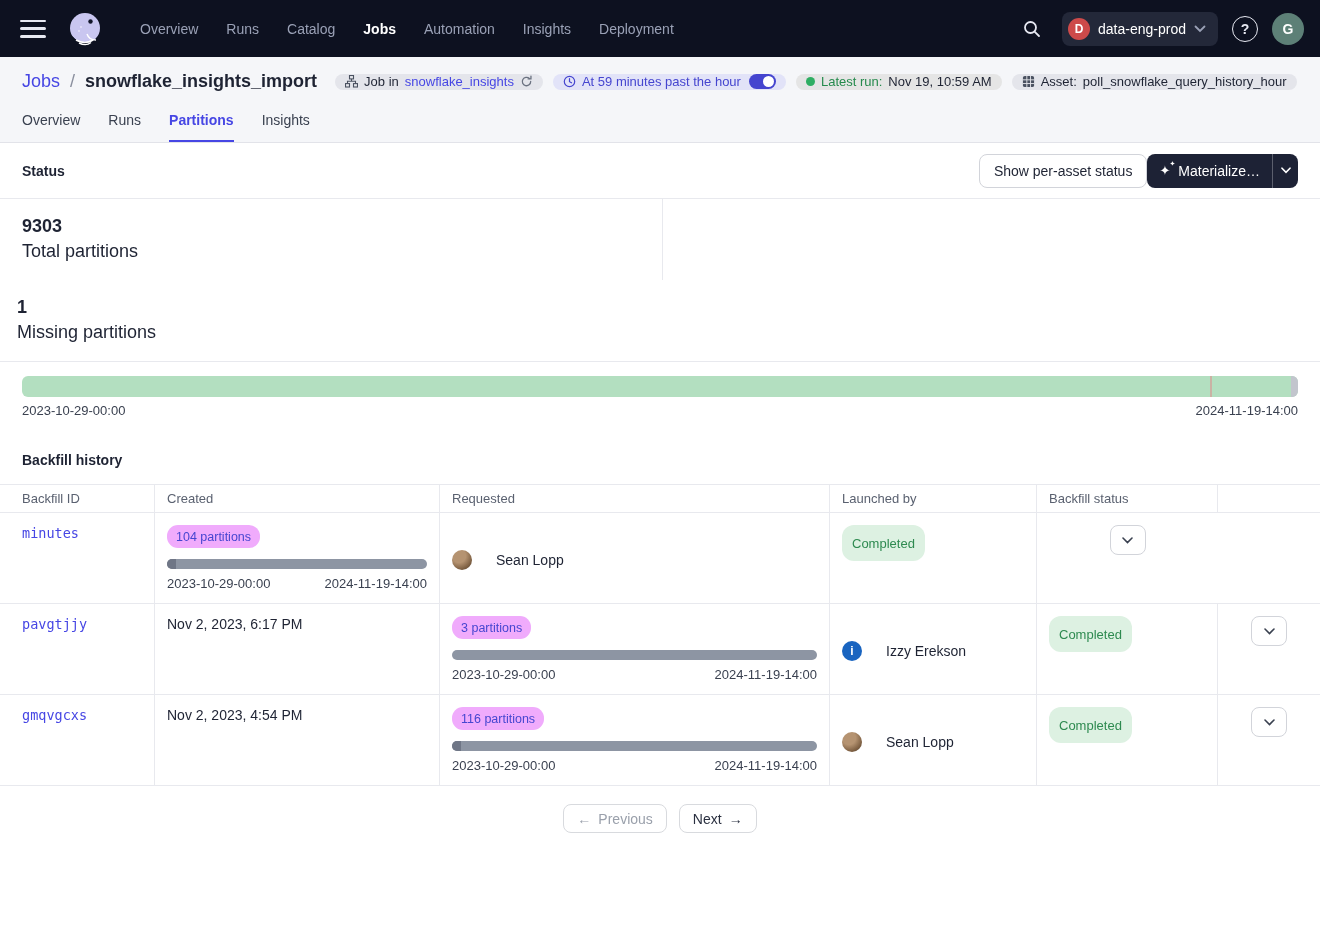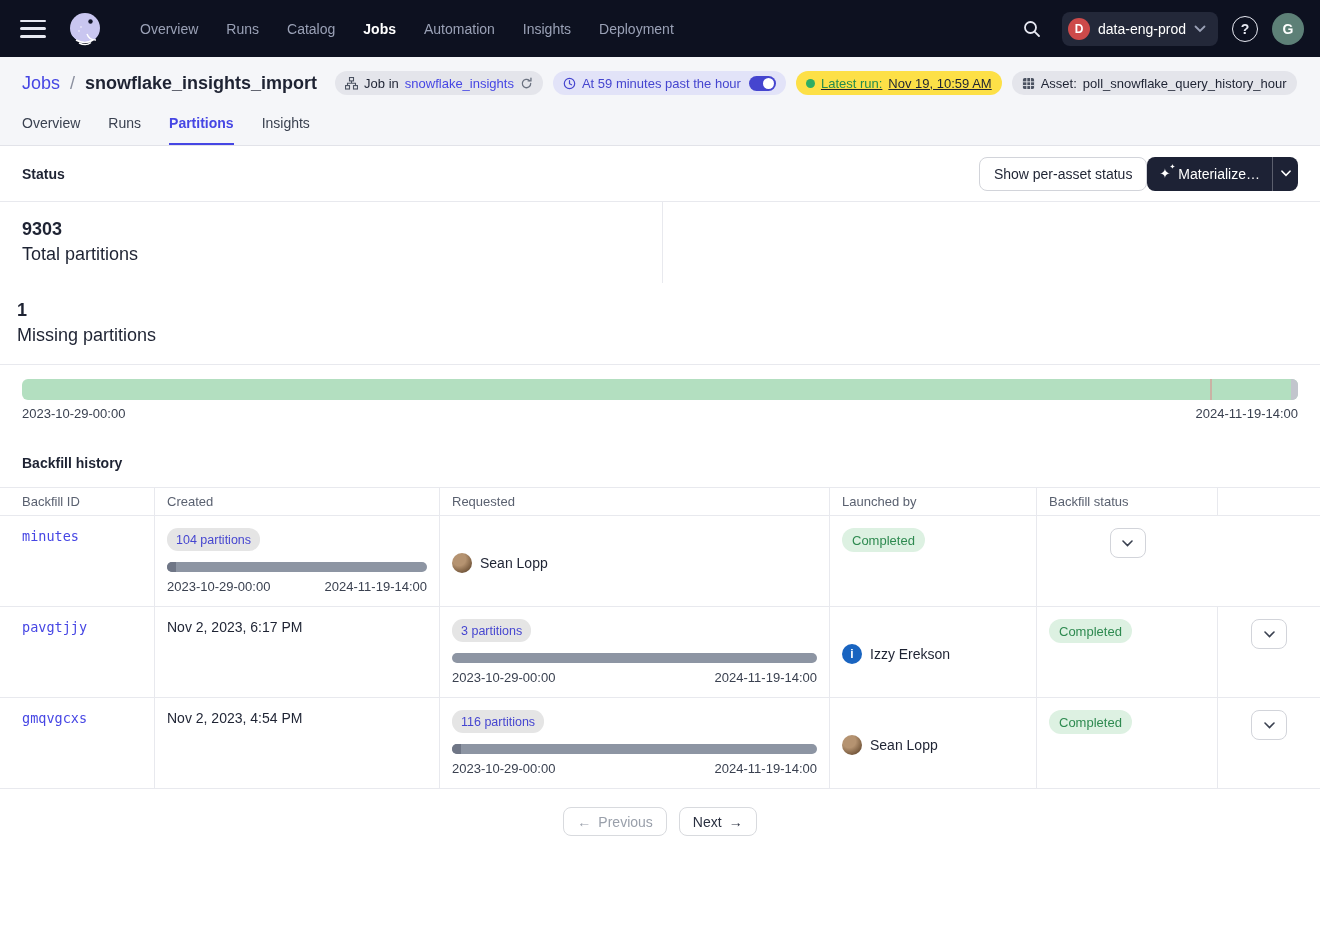--- a/index.html
+++ b/index.html
@@ -35,25 +35,25 @@
   .avatar-g { width:32px; height:32px; border-radius:50%; background:#5d8077; color:#fff;
     font-size:14px; font-weight:600; display:flex; align-items:center; justify-content:center; cursor:pointer; }
 
   
   .header-band { background:#f5f6f9; border-bottom:1px solid #e2e3e9; }
   .breadcrumb-row { display:flex; align-items:center; padding:14px 22px 8px 22px; gap:10px; }
   .crumb-root { color:#4646e4; font-size:18px; cursor:pointer; text-decoration:none; }
   .crumb-sep { color:#8a8f9e; font-size:18px; }
   .crumb-current { color:#1e2333; font-size:18px; font-weight:600; }
   .badges { display:flex; align-items:center; gap:10px; margin-left:8px; }
-  .pill { display:inline-flex; align-items:center; gap:6px; height:24px; padding:0 10px;
+  .pill { display:inline-flex; align-items:center; gap:6px; height:16px; padding:0 10px;
     border-radius:12px; font-size:13px; white-space:nowrap; }
   .pill-gray { background:#e4e5eb; color:#1e2333; }
   .pill-lavender { background:#e2e3f8; color:#4545cf; }
-  .pill-green { background:#fde047; color:#1e2333;text-decoration:underline; }
+  .pill-green { background:#e5e5e5; color:#1e2333; }
   .pill a, .link { color:#4646e4; text-decoration:none; cursor:pointer; }
   .green-dot { width:9px; height:9px; border-radius:50%; background:#2fae63; }
   .latest-prefix { color:#258a4d; }
   .toggle { width:27px; height:15px; border-radius:8px; background:#4545cf; position:relative; cursor:pointer; margin-left:2px; }
   .toggle::after { content:""; position:absolute; right:2px; top:2px; width:11px; height:11px;
     border-radius:50%; background:#fff; }
   .tabs-row { display:flex; gap:28px; padding:12px 22px 0 22px; }
   .tab { font-size:14px; color:#3a4150; padding-bottom:12px; cursor:pointer; border-bottom:2px solid transparent; }
   .tab.active { color:#4646e4; font-weight:600; border-bottom-color:#4646e4; }
 
@@ -95,31 +95,31 @@
   .bf-header > div:first-child { padding-left:22px; }
   .bf-header > div:last-child { border-right:none; }
   .bf-row { border-bottom:1px solid #e8e9ee; }
   .bf-row > div { padding:12px; border-right:1px solid #e8e9ee; min-height:86px; }
   .bf-row > div:first-child { padding-left:22px; }
   .bf-row > div:last-child { border-right:none; }
   .bf-id { font-family:"DejaVu Sans Mono","Liberation Mono",monospace; font-size:13.5px;
     color:#4646e4; cursor:pointer; }
   .bf-created { font-size:14px; color:#1e2333; }
   .req-pill { display:inline-flex; align-items:center; height:23px; padding:0 9px; border-radius:11px;
-    background:#e5e5e5; color:#4646d0; font-size:12.5px;text-align:center; }
+    background:#f0abfc; color:#4646d0; font-size:12.5px;text-align:center; }
   .req-bar { height:10px; border-radius:5px; background:#8d95a3; margin:11px 0 7px 0; position:relative; overflow:hidden; }
   .req-bar .cap { position:absolute; left:0; top:0; bottom:0; width:9px; background:#6f7686; }
   .req-dates { display:flex; justify-content:space-between; font-size:13px; color:#3a4150; }
-  .launched { display:flex; align-items:center; gap:8px; padding-top:15px !important; }
+  .launched { display:flex; align-items:center; gap:24px; padding-top:15px !important; }
   .avatar-sm { width:20px; height:20px; border-radius:50%; flex:0 0 auto; }
   .avatar-photo { background:radial-gradient(circle at 35% 30%, #b59371 0 35%, #7d5f42 70%, #4a3a28 100%); }
   .avatar-initial { background:#1964c0; color:#fff; font-size:12px; display:flex; align-items:center;
     justify-content:center; font-weight:600; }
   .launched-name { font-size:14px; }
-  .status-pill { display:inline-flex; align-items:center; height:24px; padding:0 10px; border-radius:12px;
+  .status-pill { display:inline-flex; align-items:center; height:36px; padding:0 10px; border-radius:12px;
     background:#ddf1e2; color:#2e8a50; font-size:13px; }
   .row-action { display:flex; justify-content:center; }
   .chevron-btn { width:36px; height:30px; background:#fff; border:1px solid #d2d4da; border-radius:8px;
     display:flex; align-items:center; justify-content:center; cursor:pointer; }
 
   
   .pagination { display:flex; justify-content:center; gap:12px; margin-top:18px; }
   .page-btn { height:29px; border:1px solid #d8dade; border-radius:8px; background:#fff; padding:0 13px;
     font-size:14px; display:flex; align-items:center; gap:7px; cursor:pointer; font-family:inherit; }
   .page-btn.disabled { color:#9aa0ab; }

